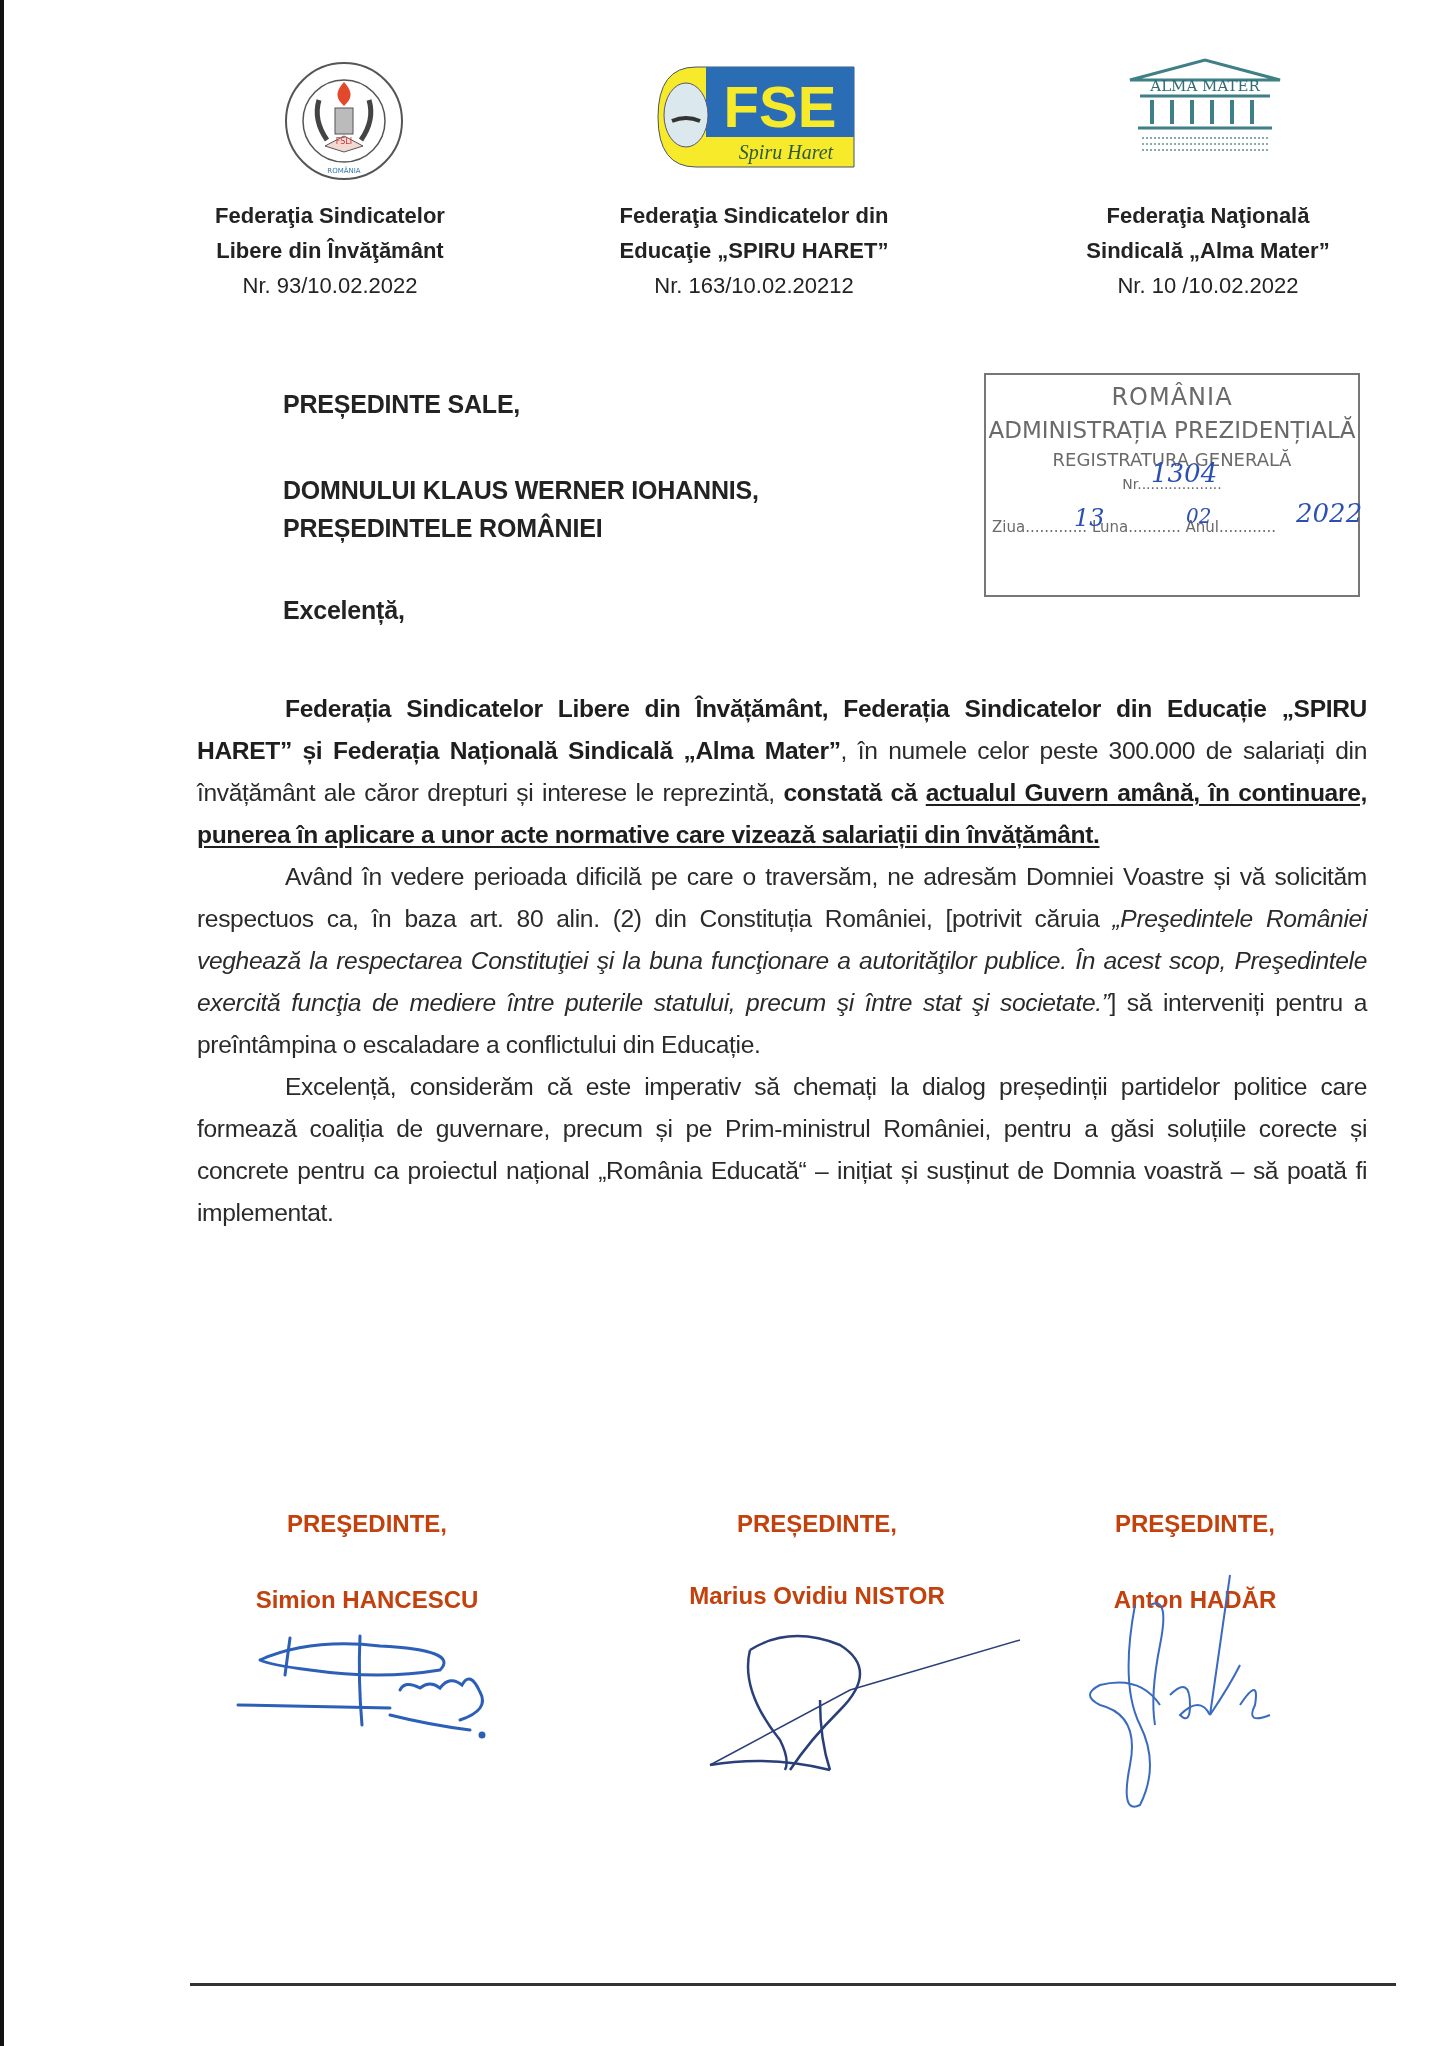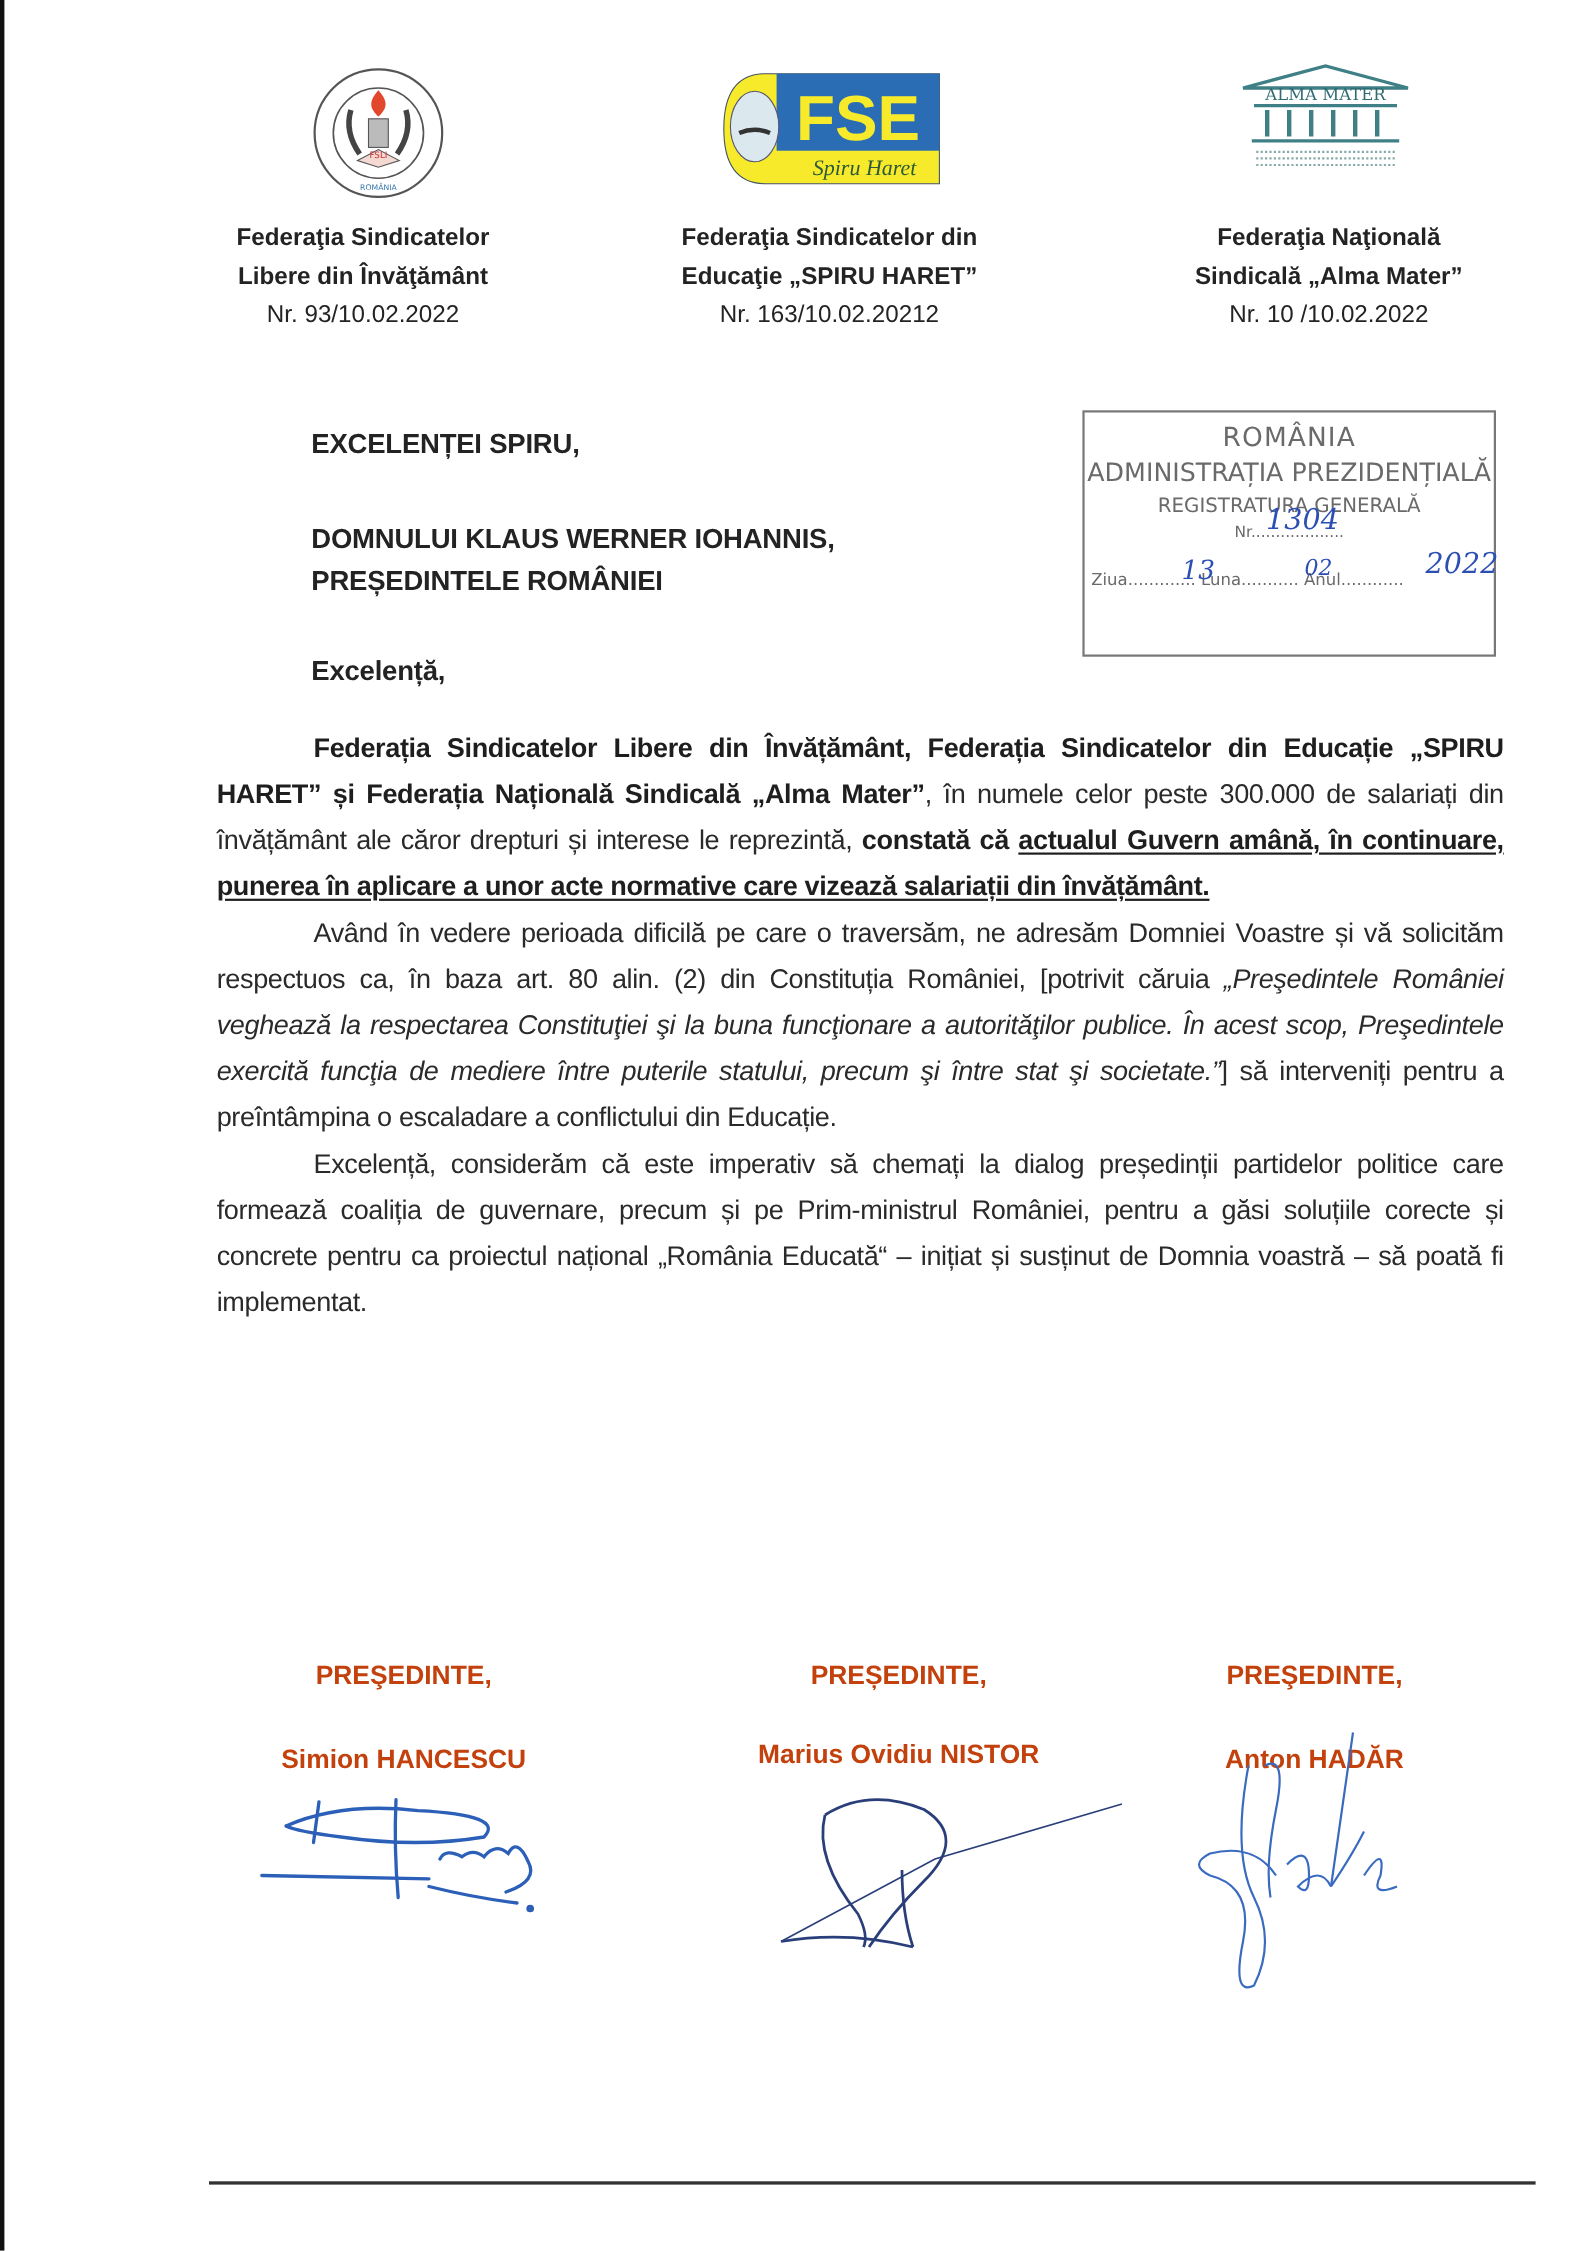--- a/index.html
+++ b/index.html
@@ -82,21 +82,21 @@
   <div class="b">Federaţia Sindicatelor din</div>
   <div class="b">Educaţie „SPIRU HARET”</div>
   <div>Nr. 163/10.02.20212</div>
 </div>
 <div class="hdr" style="left:1048px;width:320px;">
   <div class="b">Federaţia Naţională</div>
   <div class="b">Sindicală „Alma Mater”</div>
   <div>Nr. 10 /10.02.2022</div>
 </div>
 
-<div class="salut" style="top:390px;">EXCELENȚEI SPIRU,</div>
+<div class="salut" style="top:390px;">PREȘEDINTE SALE,</div>
 <div class="salut" style="top:476px;">DOMNULUI KLAUS WERNER IOHANNIS,</div>
 <div class="salut" style="top:514px;">PREȘEDINTELE ROMÂNIEI</div>
 <div class="salut" style="top:596px;">Excelență,</div>
 
 <div class="stamp">
   <div style="font-size:24px;margin-top:8px;letter-spacing:1px;">ROMÂNIA</div>
   <div style="font-size:23px;margin-top:6px;white-space:nowrap;">ADMINISTRAȚIA PREZIDENȚIALĂ</div>
   <div style="font-size:18px;margin-top:6px;">REGISTRATURA GENERALĂ</div>
   <div style="font-size:14px;margin-top:6px;position:relative;">
     <span>Nr.</span><span>..................</span>
@@ -105,21 +105,21 @@
   <div style="font-size:15px;margin-top:26px;text-align:left;padding-left:6px;position:relative;white-space:nowrap;">
     <span>Ziua</span>.............
     <span>Luna</span>...........
     <span>Anul</span>............
     <span class="hand" style="position:absolute;left:88px;top:-14px;font-size:24px;">13</span>
     <span class="hand" style="position:absolute;left:200px;top:-14px;font-size:20px;">02</span>
     <span class="hand" style="position:absolute;left:310px;top:-20px;font-size:26px;">2022</span>
   </div>
 </div>
 
-<div class="body" style="top:660px;">
+<div class="body" style="top:688px;">
   <p><b>Federația Sindicatelor Libere din Învățământ, Federația Sindicatelor din Educație „SPIRU HARET” și Federația Națională Sindicală „Alma Mater”</b><span>, în numele celor peste 300.000 de salariați din învățământ ale căror drepturi și interese le reprezintă, </span><b>constată că </b><b><u>actualul Guvern amână, în continuare, punerea în aplicare a unor acte normative care vizează salariații din învățământ.</u></b></p>
   <p><span>Având în vedere perioada dificilă pe care o traversăm, ne adresăm Domniei Voastre și vă solicităm respectuos ca, în baza art. 80 alin. (2) din Constituția României, [potrivit căruia </span><i>„Preşedintele României veghează la respectarea Constituţiei şi la buna funcţionare a autorităţilor publice. În acest scop, Preşedintele exercită funcţia de mediere între puterile statului, precum şi între stat şi societate.”</i><span>] să interveniți pentru a preîntâmpina o escaladare a conflictului din Educație.</span></p>
   <p>Excelență, considerăm că este imperativ să chemați la dialog președinții partidelor politice care formează coaliția de guvernare, precum și pe Prim-ministrul României, pentru a găsi soluțiile corecte și concrete pentru ca proiectul național „România Educată“ –  inițiat și susținut de Domnia voastră – să poată fi implementat.</p>
 </div>
 
 <div class="sig" style="left:197px;top:1510px;">
   <div>PREŞEDINTE,</div>
   <div style="margin-top:48px;">Simion HANCESCU</div>
 </div>
 <div class="sig" style="left:647px;top:1510px;">

